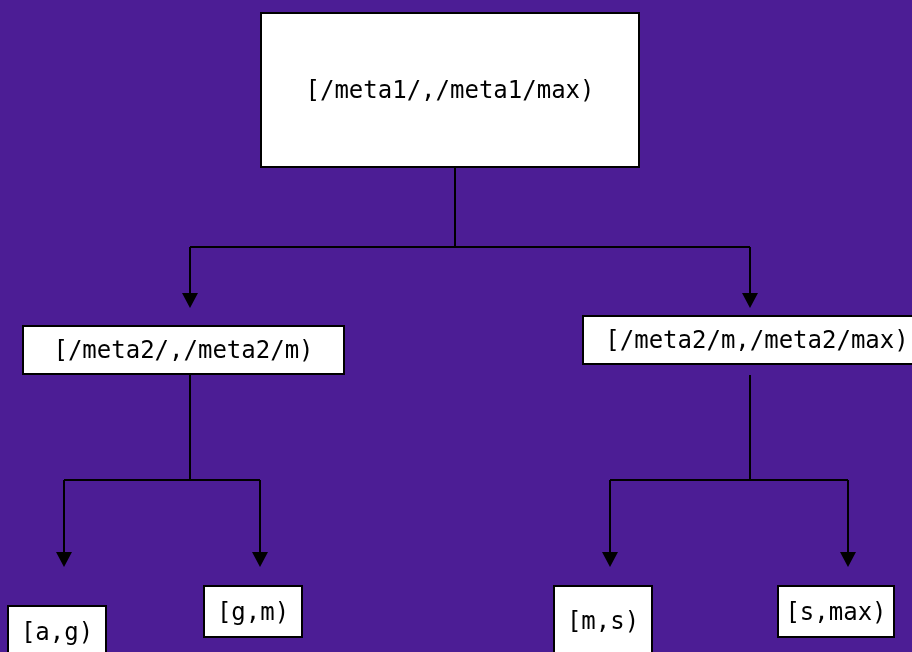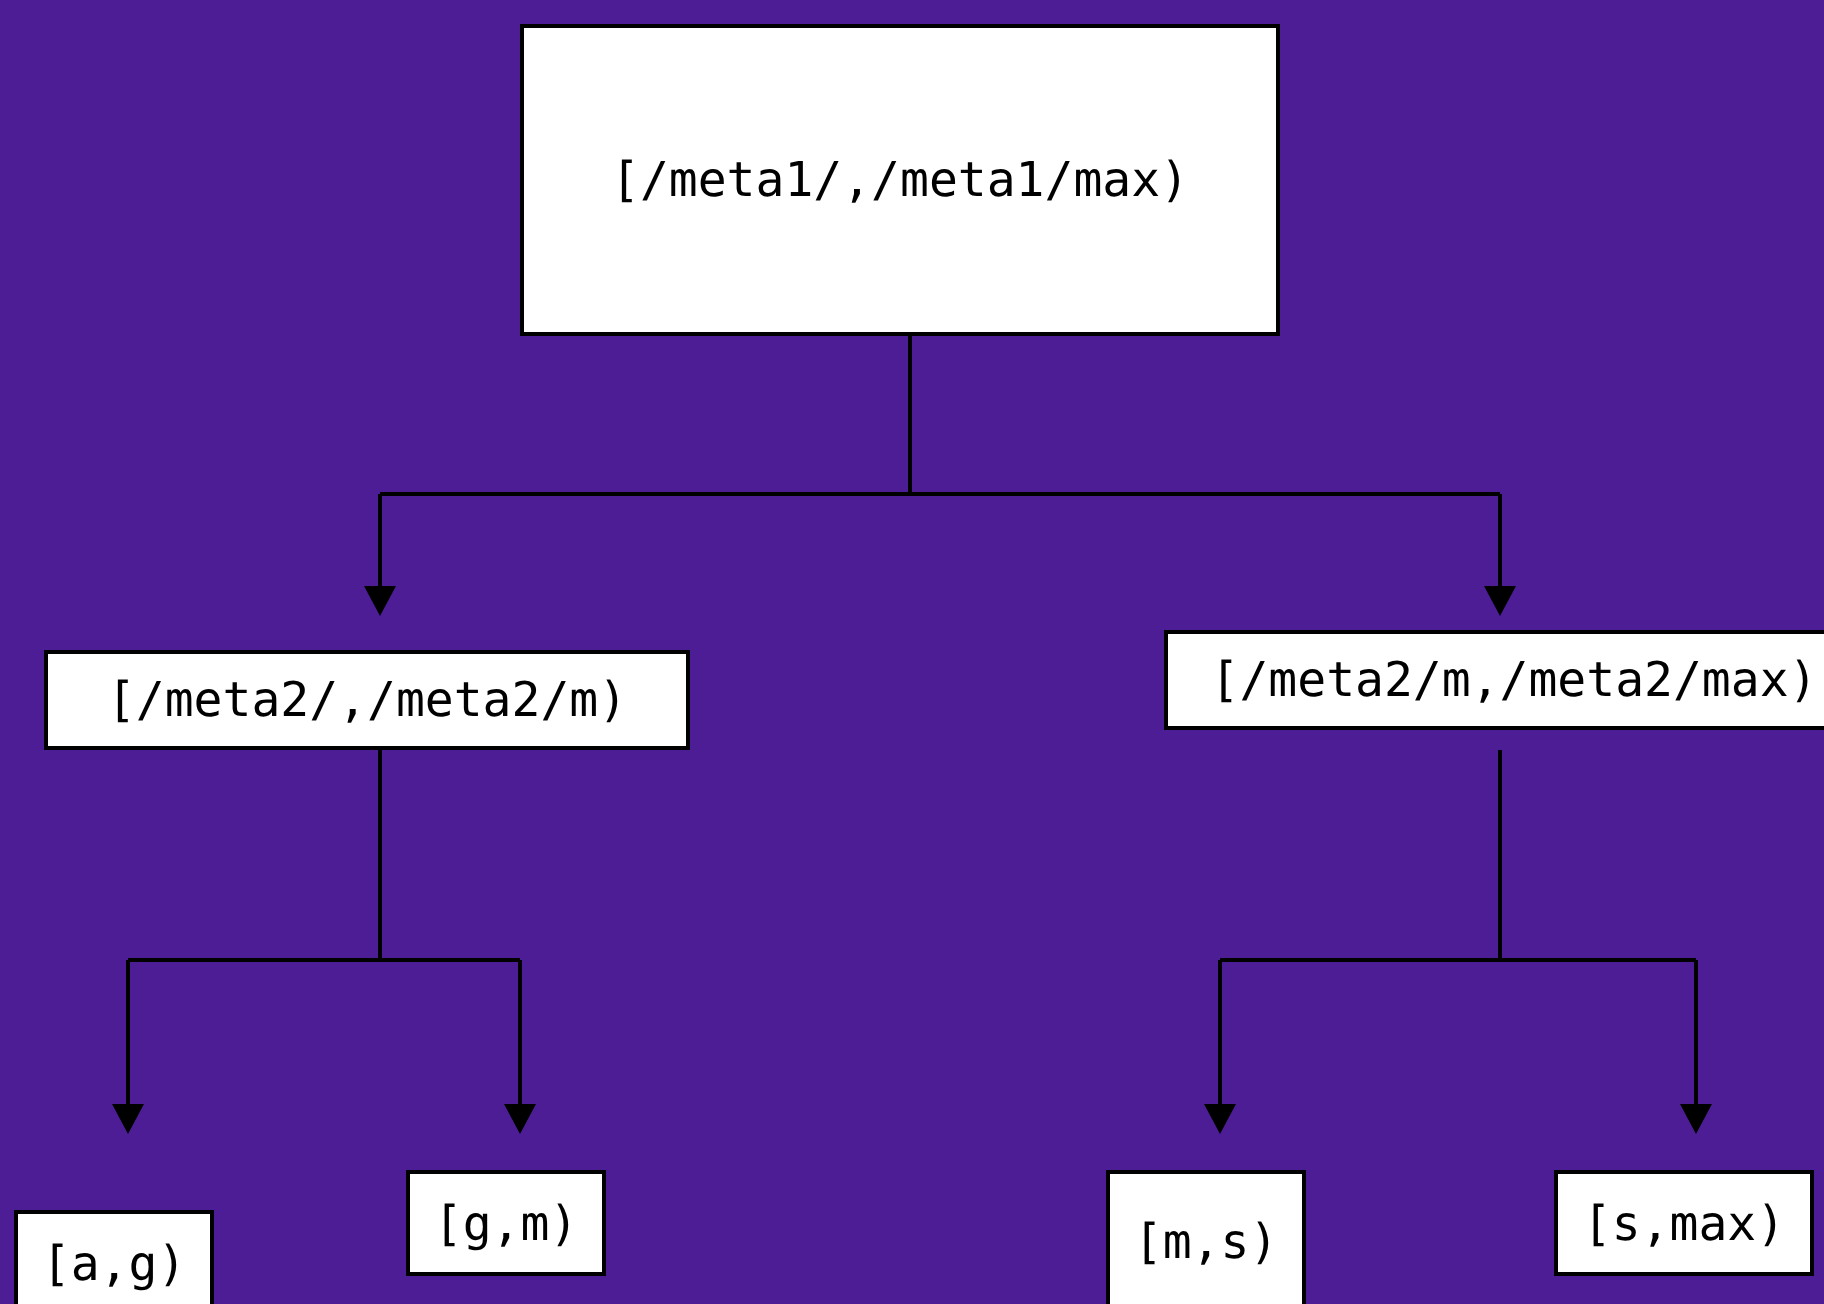--- a/index.html
+++ b/index.html
@@ -34,21 +34,21 @@
     font-size: 24px;
     line-height: 1;
     white-space: nowrap;
   }
   .node-root   { left: 260px; top: 12px;  width: 380px; height: 156px; }
   .node-left   { left: 22px;  top: 325px; width: 323px; height: 50px; justify-content: center; }
   .node-right  { left: 582px; top: 315px; width: 350px; height: 50px; }
   .node-ag     { left: 7px;   top: 585px; width: 100px; height: 53px; margin-top: 20px; }
   .node-gm     { left: 203px; top: 585px; width: 100px; height: 53px; }
   .node-ms     { left: 553px; top: 585px; width: 100px; height: 71px; }
-  .node-smax   { left: 777px; top: 585px; width: 130px; height: 53px; }
+  .node-smax   { left: 777px; top: 585px; width: 118px; height: 53px; }
 </style>
 </head>
 <body>
 
 <div class="canvas">
 
   <svg class="edges-layer" viewBox="0 0 912 652" xmlns="http://www.w3.org/2000/svg">
     <g stroke="#000000" stroke-width="2" fill="none">
 
       <path d="M455,168 L455,247"></path>

